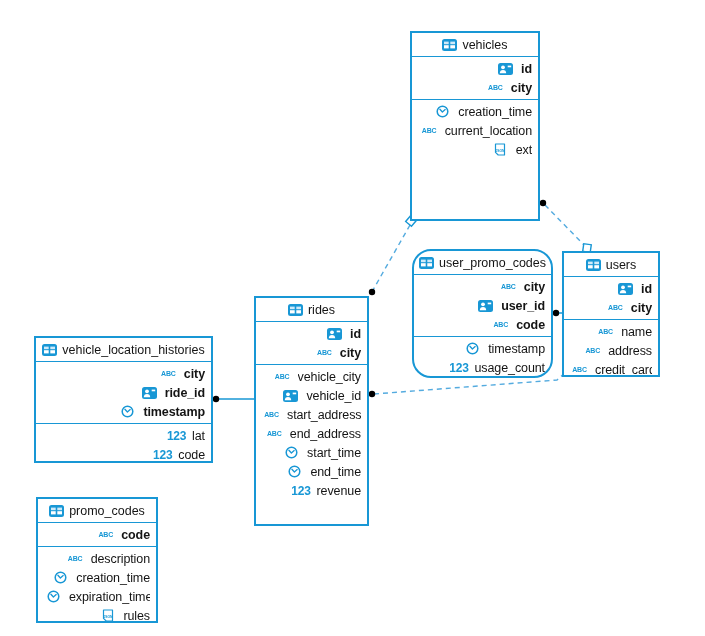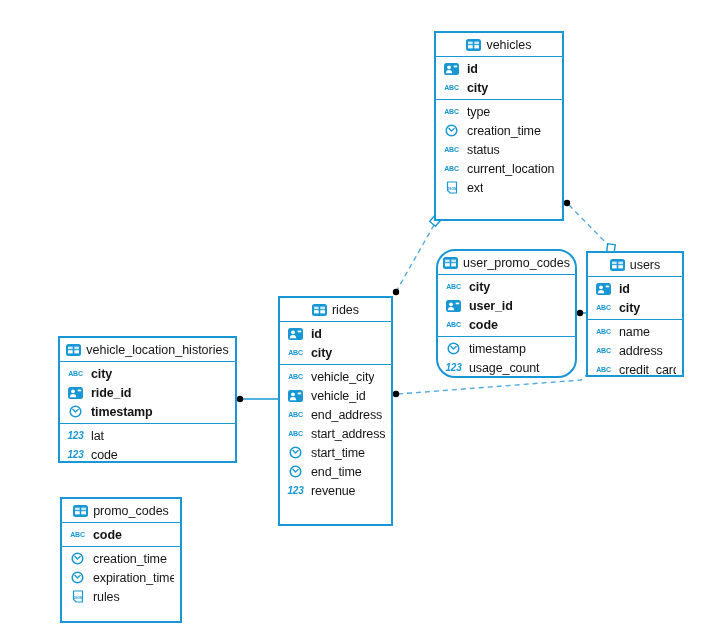--- a/index.html
+++ b/index.html
@@ -1,45 +1,45 @@
 <!DOCTYPE html>
 <html style="--accent: #1897d5; --text: #141414;"><head>
 <meta charset="utf-8">
 <style>
   :root { --accent:#1897d5; --text:#141414; }
   html,body { margin:0; padding:0; }
   body {
     width:705px; height:636px; position:relative; overflow:hidden;
     background:#ffffff; font-family:"Liberation Sans", sans-serif; color:var(--text);
   }
-  #canvas { position:absolute; inset:0;margin-left:24px; }
+  #canvas { position:absolute; inset:0; }
   #wires { position:absolute; left:0; top:0; z-index:1; }
   .entity {
     position:absolute; box-sizing:border-box; background:#fff;
     border:2px solid var(--accent); z-index:2;
     display:flex; flex-direction:column; overflow:hidden;
   }
   .entity-header {
     height:23px; flex:none; border-bottom:1px solid var(--accent);
     display:flex; align-items:center; justify-content:center; gap:5px;
     font-size:12.5px; white-space:nowrap; overflow:hidden;
   }
   .section { padding:2px 0; flex:none; }
   .section.cols { border-top:1px solid var(--accent); }
   .row {
     height:19px; display:flex; align-items:center; gap:6px;
-    padding:0 6px; font-size:12.5px; letter-spacing:-0.1px; white-space:nowrap;
+    padding:0 6px; font-size:12.5px; letter-spacing:-0.1px; white-space:nowrap;justify-content:flex-end;
   }
   .section.pk .row { font-weight:700; }
   .ficon { width:19px; flex:none; display:inline-flex; justify-content:center; align-items:center; }
   .tico {
     font-family:"Liberation Sans", sans-serif; font-weight:700; font-size:7px;
     color:var(--accent); letter-spacing:-0.2px; line-height:1;
   }
-  .tico.num { font-size:10px;font-style:italic; }
+  .tico.num { font-size:12px; }
   .cname { overflow:hidden; }
 </style>
 </head>
 <body>
 
 <div id="canvas">
   <svg id="wires" width="705" height="636">
       <polyline points="216,399 254,399" fill="none" stroke="#1897d5" stroke-width="1.4"></polyline>
       <circle cx="216" cy="399" r="3.2" fill="#000000"></circle>
       <polyline points="555,313 593,313" fill="none" stroke="#1897d5" stroke-width="1.4"></polyline>
@@ -81,38 +81,26 @@
         <div class="row">
           <span class="ficon">
             <span class="tico">ABC</span>
           </span>
           <span class="cname">city</span>
         </div>
       </div>
       <div class="section cols">
         <div class="row">
           <span class="ficon">
-            <span class="tico">ABC</span>
-          </span>
-          <span class="cname">type</span>
-        </div>
-        <div class="row">
-          <span class="ficon">
             <svg width="13" height="13" viewBox="0 0 13 13">
               <circle cx="6.5" cy="6.5" r="5.3" fill="#fff" stroke="#1897d5" stroke-width="1.5"></circle>
               <path d="M6.4 7 L3.9 4.3 M6.4 7 L9.2 4.6" stroke="#1897d5" stroke-width="1.3" fill="none" stroke-linecap="round"></path>
             </svg>
           </span>
           <span class="cname">creation_time</span>
-        </div>
-        <div class="row">
-          <span class="ficon">
-            <span class="tico">ABC</span>
-          </span>
-          <span class="cname">status</span>
         </div>
         <div class="row">
           <span class="ficon">
             <span class="tico">ABC</span>
           </span>
           <span class="cname">current_location</span>
         </div>
         <div class="row">
           <span class="ficon">
             <svg width="12" height="13" viewBox="0 0 12 13">
@@ -274,30 +262,30 @@
               <path d="M1.8 10.3 Q1.8 6.9 5 6.9 Q8.2 6.9 8.2 10.3 Z" fill="#fff"></path>
               <rect x="9.7" y="2.6" width="3.5" height="1.7" fill="#fff"></rect>
             </svg>
           </span>
           <span class="cname">vehicle_id</span>
         </div>
         <div class="row">
           <span class="ficon">
             <span class="tico">ABC</span>
           </span>
+          <span class="cname">start_address</span>
+        </div>
+        <div class="row">
+          <span class="ficon">
+            <span class="tico">ABC</span>
+          </span>
           <span class="cname">end_address</span>
         </div>
         <div class="row">
           <span class="ficon">
-            <span class="tico">ABC</span>
-          </span>
-          <span class="cname">start_address</span>
-        </div>
-        <div class="row">
-          <span class="ficon">
             <svg width="13" height="13" viewBox="0 0 13 13">
               <circle cx="6.5" cy="6.5" r="5.3" fill="#fff" stroke="#1897d5" stroke-width="1.5"></circle>
               <path d="M6.4 7 L3.9 4.3 M6.4 7 L9.2 4.6" stroke="#1897d5" stroke-width="1.3" fill="none" stroke-linecap="round"></path>
             </svg>
           </span>
           <span class="cname">start_time</span>
         </div>
         <div class="row">
           <span class="ficon">
             <svg width="13" height="13" viewBox="0 0 13 13">
@@ -382,20 +370,26 @@
       </div>
       <div class="section pk">
         <div class="row">
           <span class="ficon">
             <span class="tico">ABC</span>
           </span>
           <span class="cname">code</span>
         </div>
       </div>
       <div class="section cols">
+        <div class="row">
+          <span class="ficon">
+            <span class="tico">ABC</span>
+          </span>
+          <span class="cname">description</span>
+        </div>
         <div class="row">
           <span class="ficon">
             <svg width="13" height="13" viewBox="0 0 13 13">
               <circle cx="6.5" cy="6.5" r="5.3" fill="#fff" stroke="#1897d5" stroke-width="1.5"></circle>
               <path d="M6.4 7 L3.9 4.3 M6.4 7 L9.2 4.6" stroke="#1897d5" stroke-width="1.3" fill="none" stroke-linecap="round"></path>
             </svg>
           </span>
           <span class="cname">creation_time</span>
         </div>
         <div class="row">

